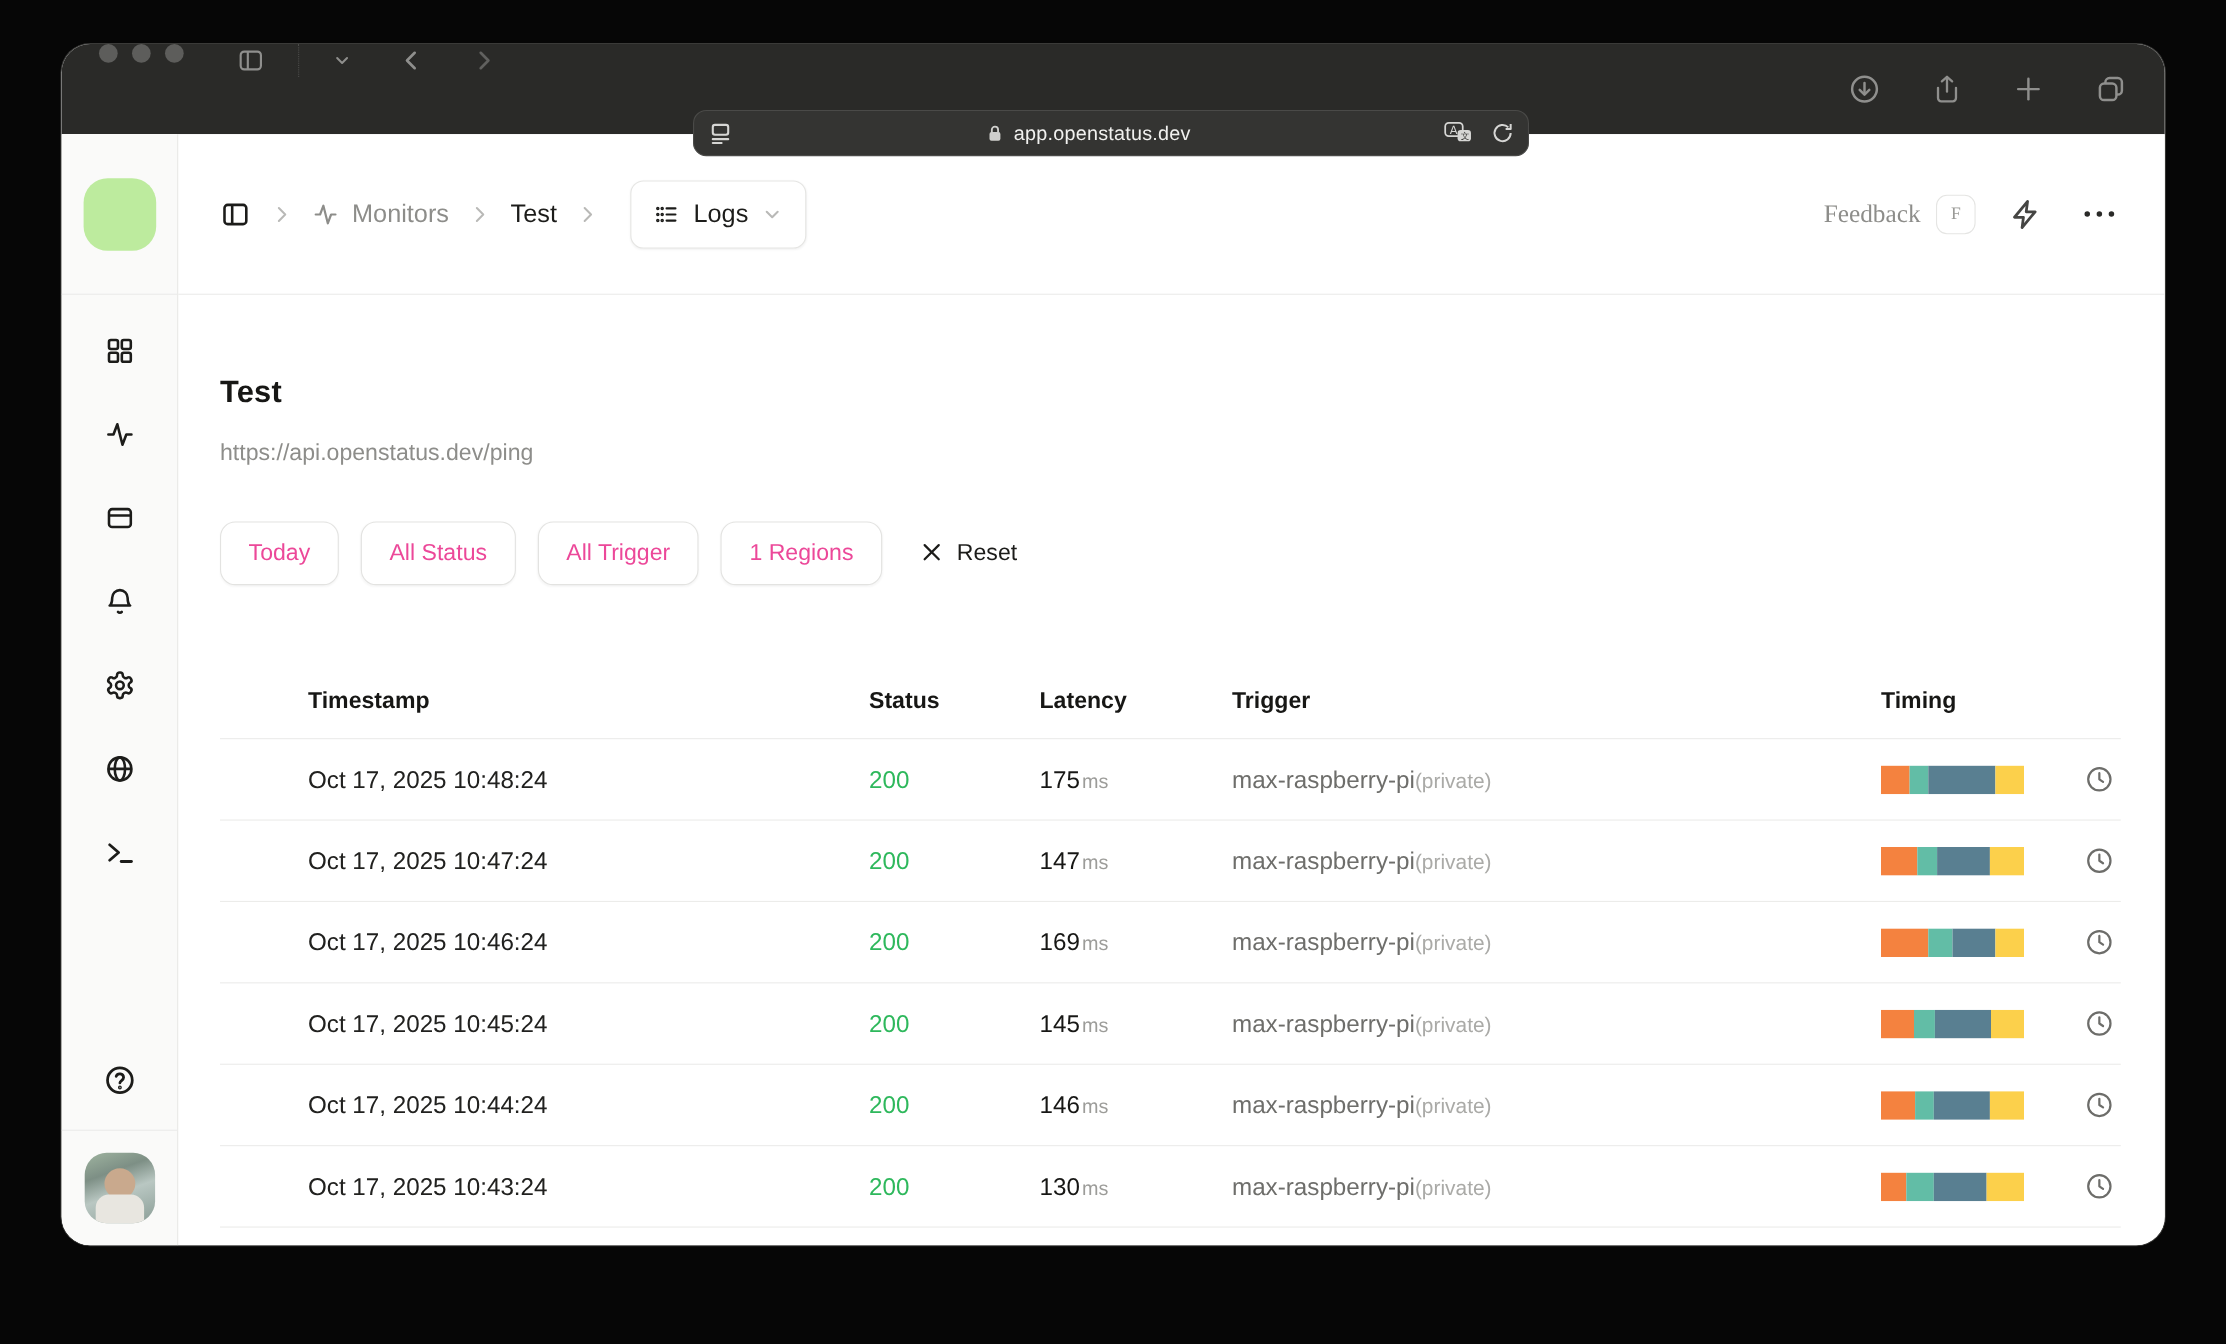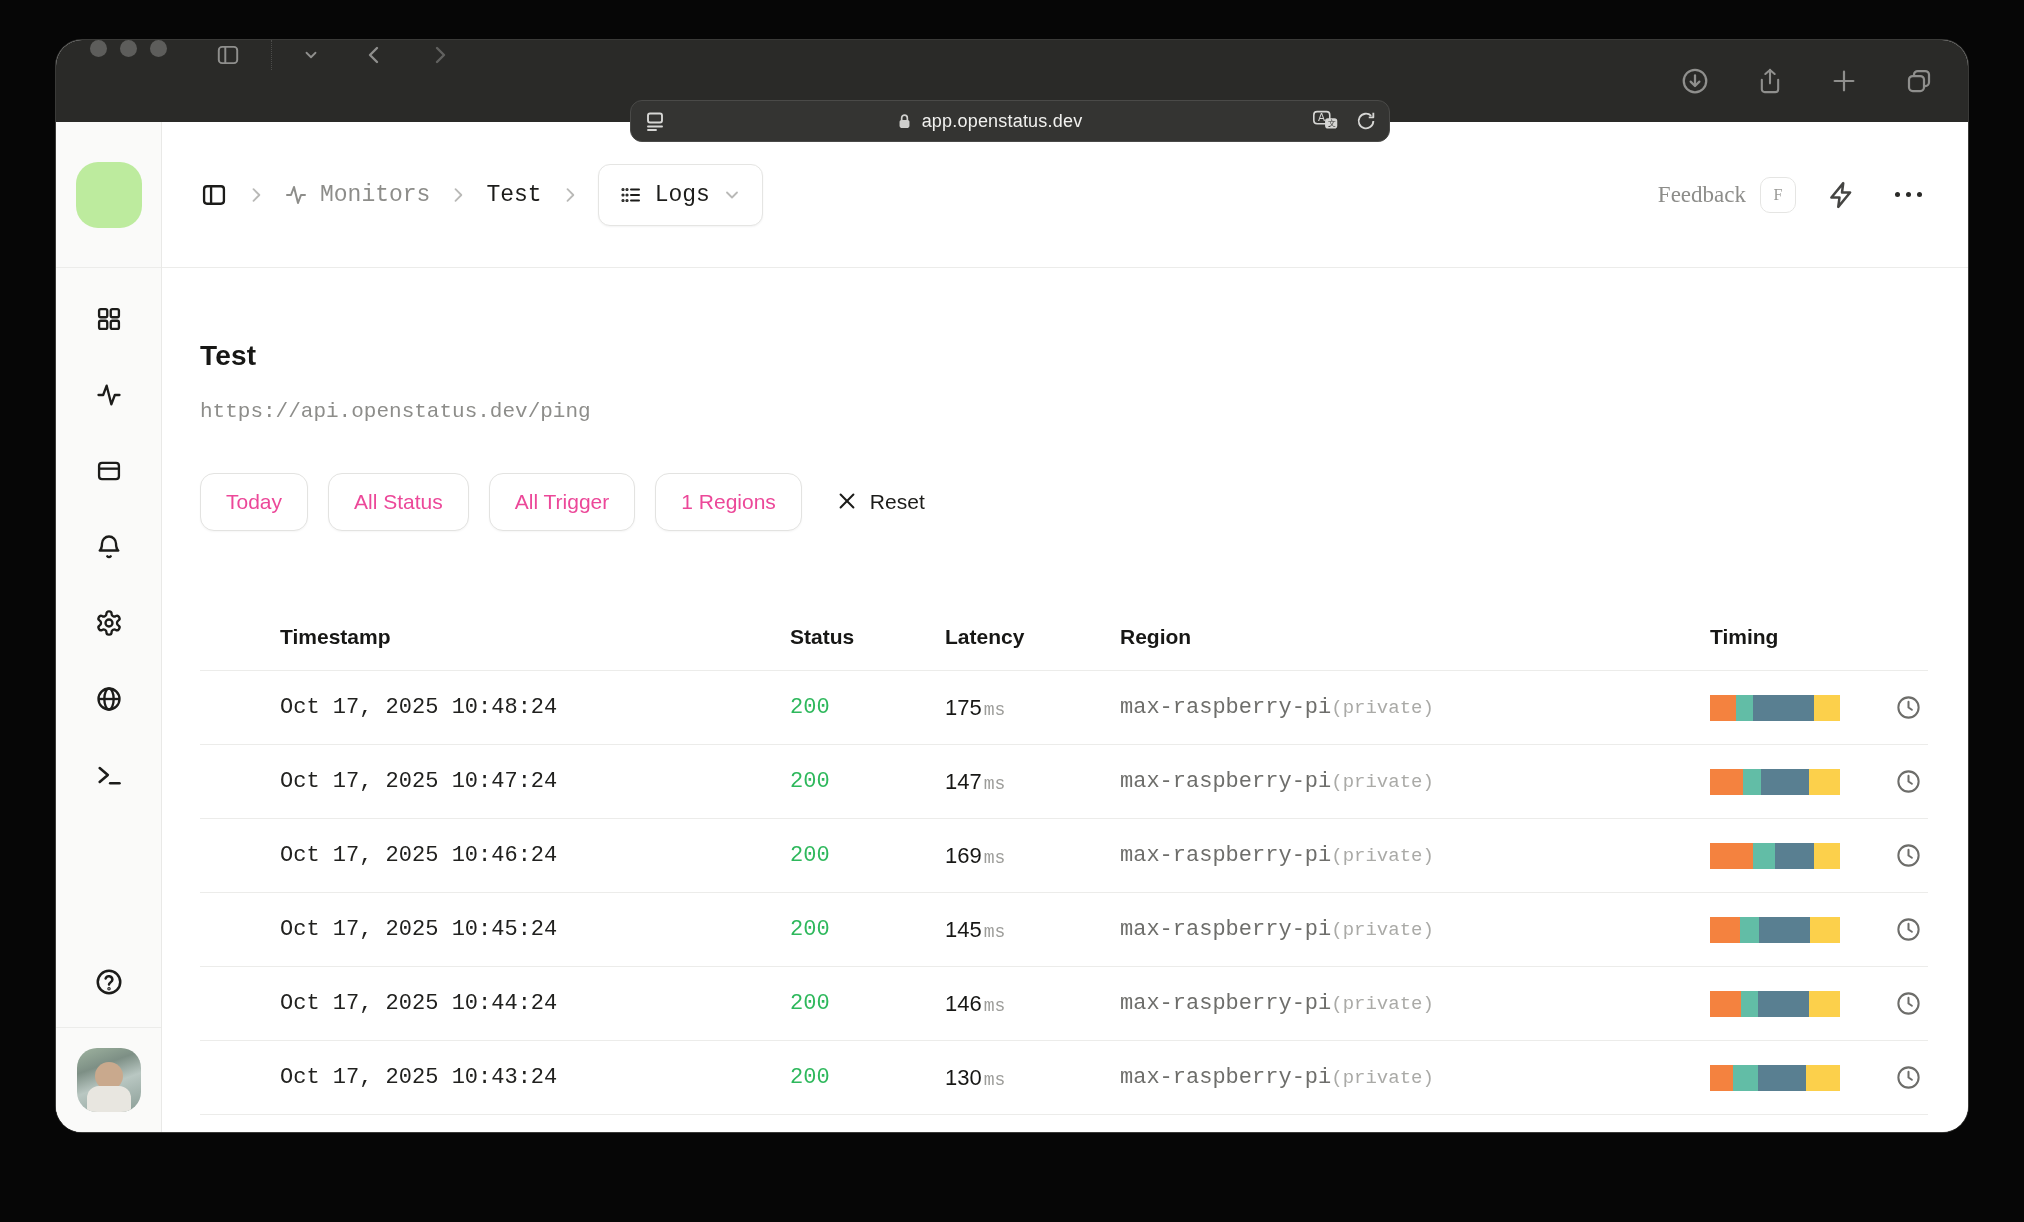--- a/index.html
+++ b/index.html
@@ -1,17 +1,17 @@
 <!DOCTYPE html>
 <html style="--status-ok: #2ec565; --status-ok-text: #2eb85c;"><head>
 <meta charset="utf-8">
 <style>
   * { margin:0; padding:0; box-sizing:border-box; }
   html,body { width:2024px; height:1222px; background:#060606; font-family:"Liberation Sans", sans-serif; }
-  .mono { font-family:Liberation Mono, monospace; }
+  .mono { font-family:Liberation Sans, sans-serif; }
 
   
   .window { position:absolute; left:56px; top:40px; width:1912px; height:1092px;
             border-radius:26px; overflow:hidden; background:#fff; display:flex; flex-direction:column;
             box-shadow:0 0 0 1px #3a3a38; }
 
   
   .toolbar { height:82px; background:#2a2a28; display:flex; align-items:flex-start; padding:0 34px; flex:none; }
   .lights { display:flex; gap:13px; margin-right:48px; }
   .light { width:17px; height:17px; border-radius:50%; background:#5d5d5b; }
@@ -47,21 +47,21 @@
 
   .main { flex:1; display:flex; flex-direction:column; min-width:0; }
 
   
   .app-header { height:146px; flex:none; border-bottom:1px solid #ececea; display:flex; align-items:center; padding:0 40px 0 38px; }
   .crumbs { display:flex; align-items:center; gap:18px; }
   .crumb-sep { color:#b9b9b7; display:flex; }
   .crumb-muted { color:#8d8d8a; font-size:23px; display:flex; align-items:center; gap:12px; }
   .crumb-dark { color:#1c1c1a; font-size:23px; }
   .logs-btn { display:flex; align-items:center; gap:12px; background:#fff; border:1px solid #e5e5e3; border-radius:12px;
-              height:62px; padding:16px 20px; box-shadow:0 1px 2px rgba(0,0,0,.05); font-size:23px; color:#1c1c1a; }
+              height:62px; padding:16px 20px; box-shadow:0 1px 2px rgba(0,0,0,.05); font-size:23px; color:#1c1c1a;margin-left:11px; }
   .hdr-right { margin-left:auto; display:flex; align-items:center; gap:26px; }
   .feedback { display:flex; align-items:center; gap:14px; background:none; border:none;font-family:Liberation Serif, serif; }
   .feedback-label { color:#8d8d8a; font-size:23px; }
   .kbd { width:36px; height:36px; border:1px solid #e5e5e3; border-radius:10px; color:#9a9a97; font-size:16px;
          display:flex; align-items:center; justify-content:center; }
   .zap-btn,.more-btn { background:none; border:none; color:#454543; display:flex; align-items:center; justify-content:center; width:40px; height:40px; }
   .dots { display:flex; gap:6px; }
   .dots span { width:5px; height:5px; border-radius:50%; background:#2a2a28; }
 
   
@@ -351,21 +351,21 @@
             </span>
             <span>Reset</span>
           </button>
         </div>
 
         <div class="grid t-head">
           <div></div>
           <div>Timestamp</div>
           <div>Status</div>
           <div>Latency</div>
-          <div>Region</div>
+          <div>Trigger</div>
           <div>Timing</div>
           <div></div>
         </div>
 
         <div id="rows">
           <div class="grid t-row">
             <div><span class="sq"></span></div>
             <div class="cell-ts mono">Oct 17, 2025 10:48:24</div>
             <div class="cell-status mono">200</div>
             <div class="cell-latency">

